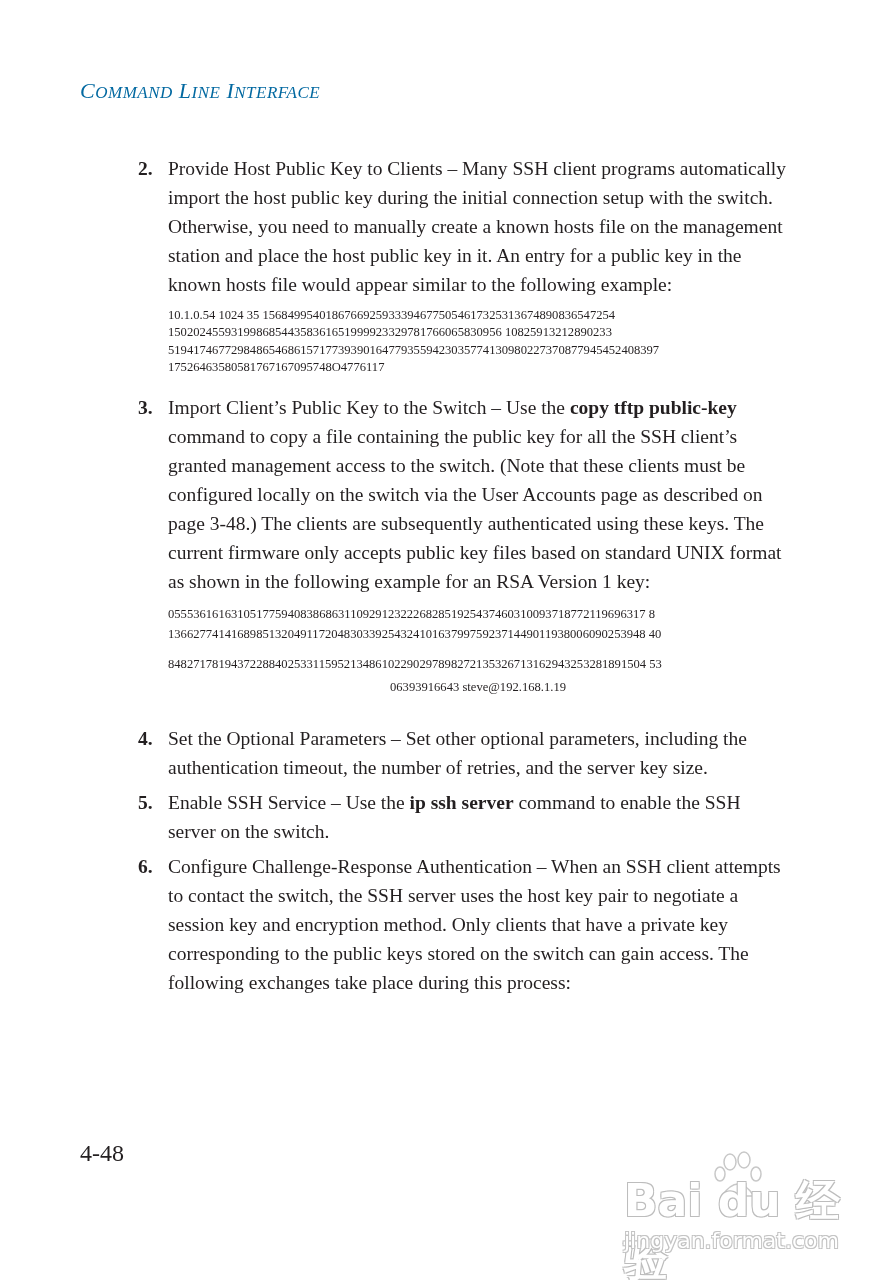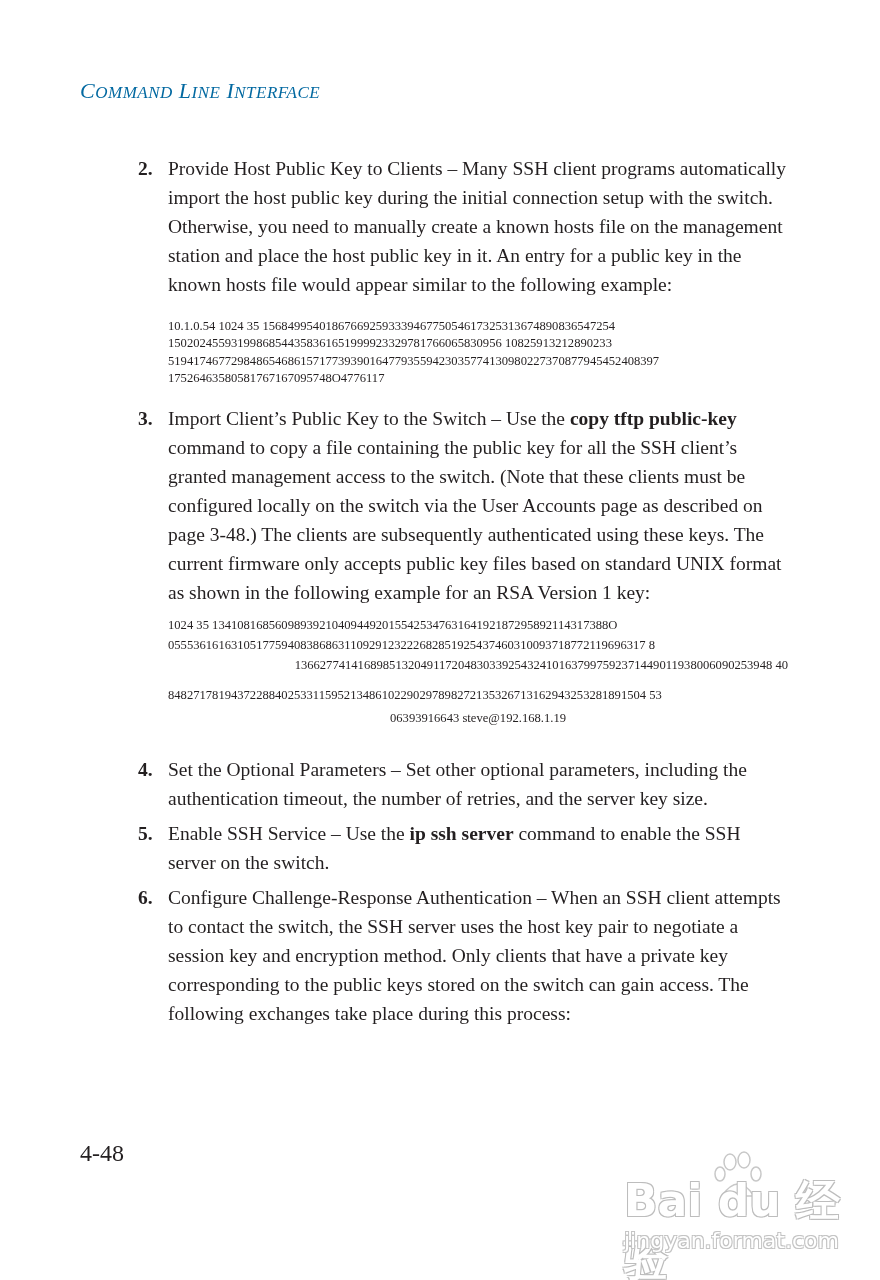--- a/index.html
+++ b/index.html
@@ -36,35 +36,34 @@
   <span><span class="cap">L</span><span class="sc">ine</span></span>
   <span><span class="cap">I</span><span class="sc">nterface</span></span>
 </div>
 
 <div class="content">
 
   <div class="step">
     <span class="num">2.</span>
     <span>Provide Host Public Key to Clients – Many SSH client programs automatically import the host public key during the initial connection setup with the switch. Otherwise, you need to manually create a known hosts file on the management station and place the host public key in it. An entry for a public key in the known hosts file would appear similar to the following example:</span>
   </div>
-  <div class="key" style="margin-top:19px;">
+  <div class="key" style="margin-top:8px;">
     <div>10.1.0.54 1024 35 15684995401867669259333946775054617325313674890836547254</div>
     <div>15020245593199868544358361651999923329781766065830956 10825913212890233</div>
     <div>519417467729848654686157177393901647793559423035774130980227370877945452408397</div>
     <div>17526463580581767167095748O4776117</div>
   </div>
 
   <div class="step" style="margin-top:16px;">
     <span class="num">3.</span>
     <span>Import Client’s Public Key to the Switch – Use the </span><b>copy tftp public-key</b><span> command to copy a file containing the public key for all the SSH client’s granted management access to the switch. (Note that these clients must be configured locally on the switch via the User Accounts page as described on page 3-48.) The clients are subsequently authenticated using these keys. The current firmware only accepts public key files based on standard UNIX format as shown in the following example for an RSA Version 1 key:</span>
   </div>
   <div class="key" style="margin-top:8px;">
-    <div style="line-height:20px;">1024 35 134108168560989392104094492015542534763164192187295892114317388O</div>
     <div style="line-height:20px;">0555361616310517759408386863110929123222682851925437460310093718772119696317 8</div>
-    <div style="line-height:20px;text-align:right;">1366277414168985132049117204830339254324101637997592371449011938006090253948 40</div>
+    <div style="line-height:20px;">1366277414168985132049117204830339254324101637997592371449011938006090253948 40</div>
     <div style="line-height:20px;margin-top:10px;">8482717819437228840253311595213486102290297898272135326713162943253281891504 53</div>
     <div style="line-height:26px;text-align:center;">06393916643 steve@192.168.1.19</div>
   </div>
 
   <div class="step" style="margin-top:24px;">
     <span class="num">4.</span>
     <span>Set the Optional Parameters – Set other optional parameters, including the authentication timeout, the number of retries, and the server key size.</span>
   </div>
 
   <div class="step" style="margin-top:6px;">

